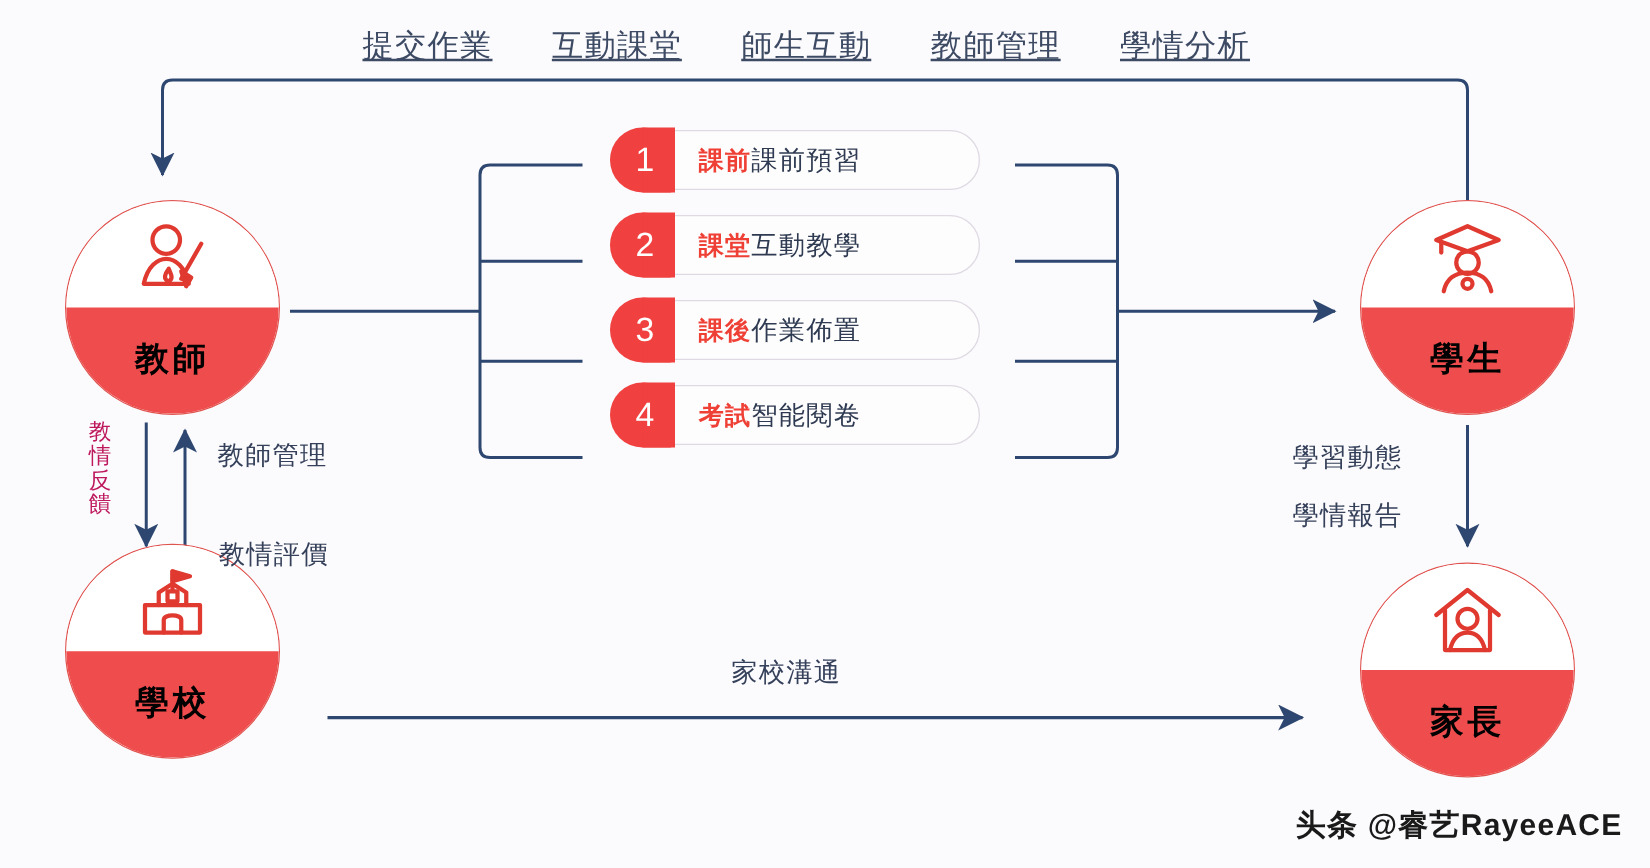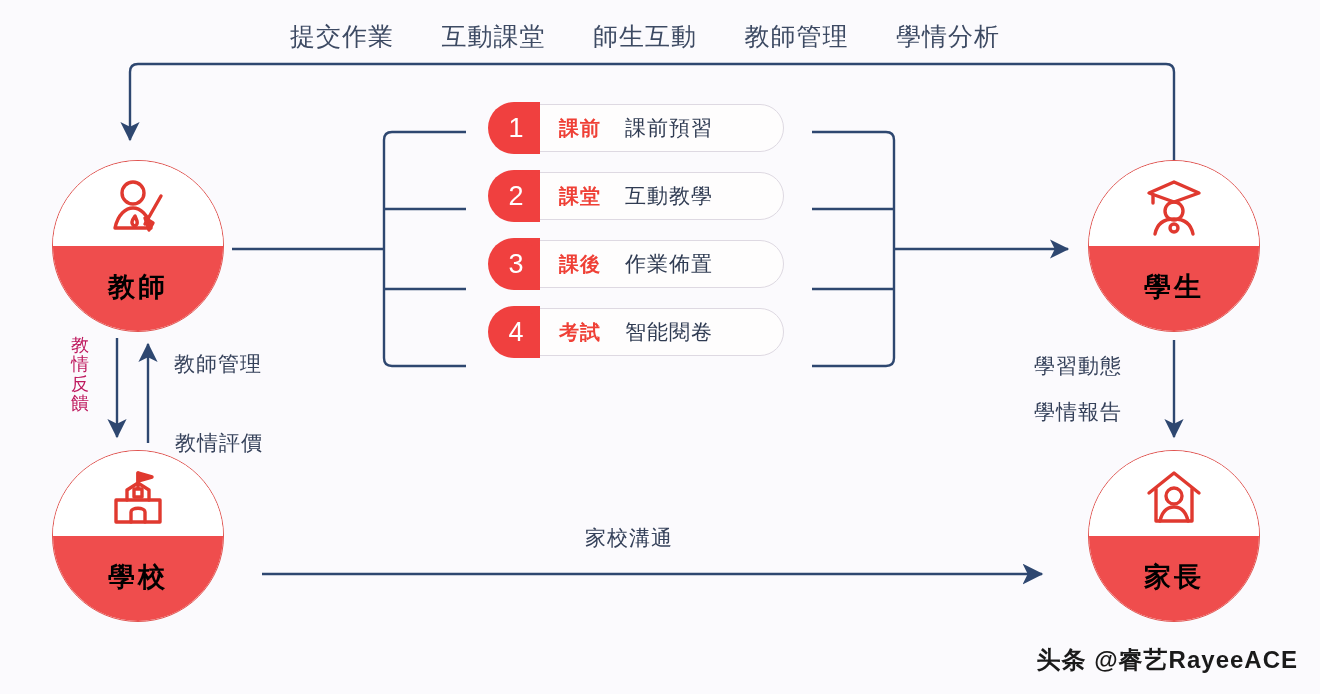--- a/index.html
+++ b/index.html
@@ -36,20 +36,21 @@
     width: 710px;
     display: flex;
     justify-content: space-between;
     align-items: baseline;
   }
   .top-label {
     font-size: 25px;
     color: #3d4a63;
     letter-spacing: 1px;
     white-space: nowrap;
+    text-decoration: underline;
   }
   
   .role {
     position: absolute;
     width: 172px;
     height: 172px;
     border-radius: 50%;
     overflow: hidden;
     background: #ffffff;
     border: 1.5px solid #e0534f;
@@ -80,21 +81,21 @@
     font-size: 27px;
     font-weight: bold;
     letter-spacing: 3px;
     margin-top: -4px;
   }
   .role .role-icon {
     margin-top: 12px;
   }
   #role-teacher  { left: 52px;   top: 160px; }
   #role-student  { left: 1088px; top: 160px; }
-  #role-school   { left: 52px;   top: 450px; }
+  #role-school   { left: 52px;   top: 435px; }
   #role-parent   { left: 1088px; top: 450px; }
 
   
   .cards {
     position: absolute;
     left: 488px;
     top: 104px;
   }
   .card {
     position: relative;
@@ -150,21 +151,20 @@
   }
   .card-stage {
     margin-left: 42px;
     color: #ef4036;
     font-size: 20px;
     font-weight: bold;
     letter-spacing: 1px;
     white-space: nowrap;
   }
   .card-action {
-    margin-left: 24px;
     color: #2f3b52;
     font-size: 21px;
     letter-spacing: 1px;
     white-space: nowrap;
   }
 
   
   .ann {
     position: absolute;
     font-size: 21px;

